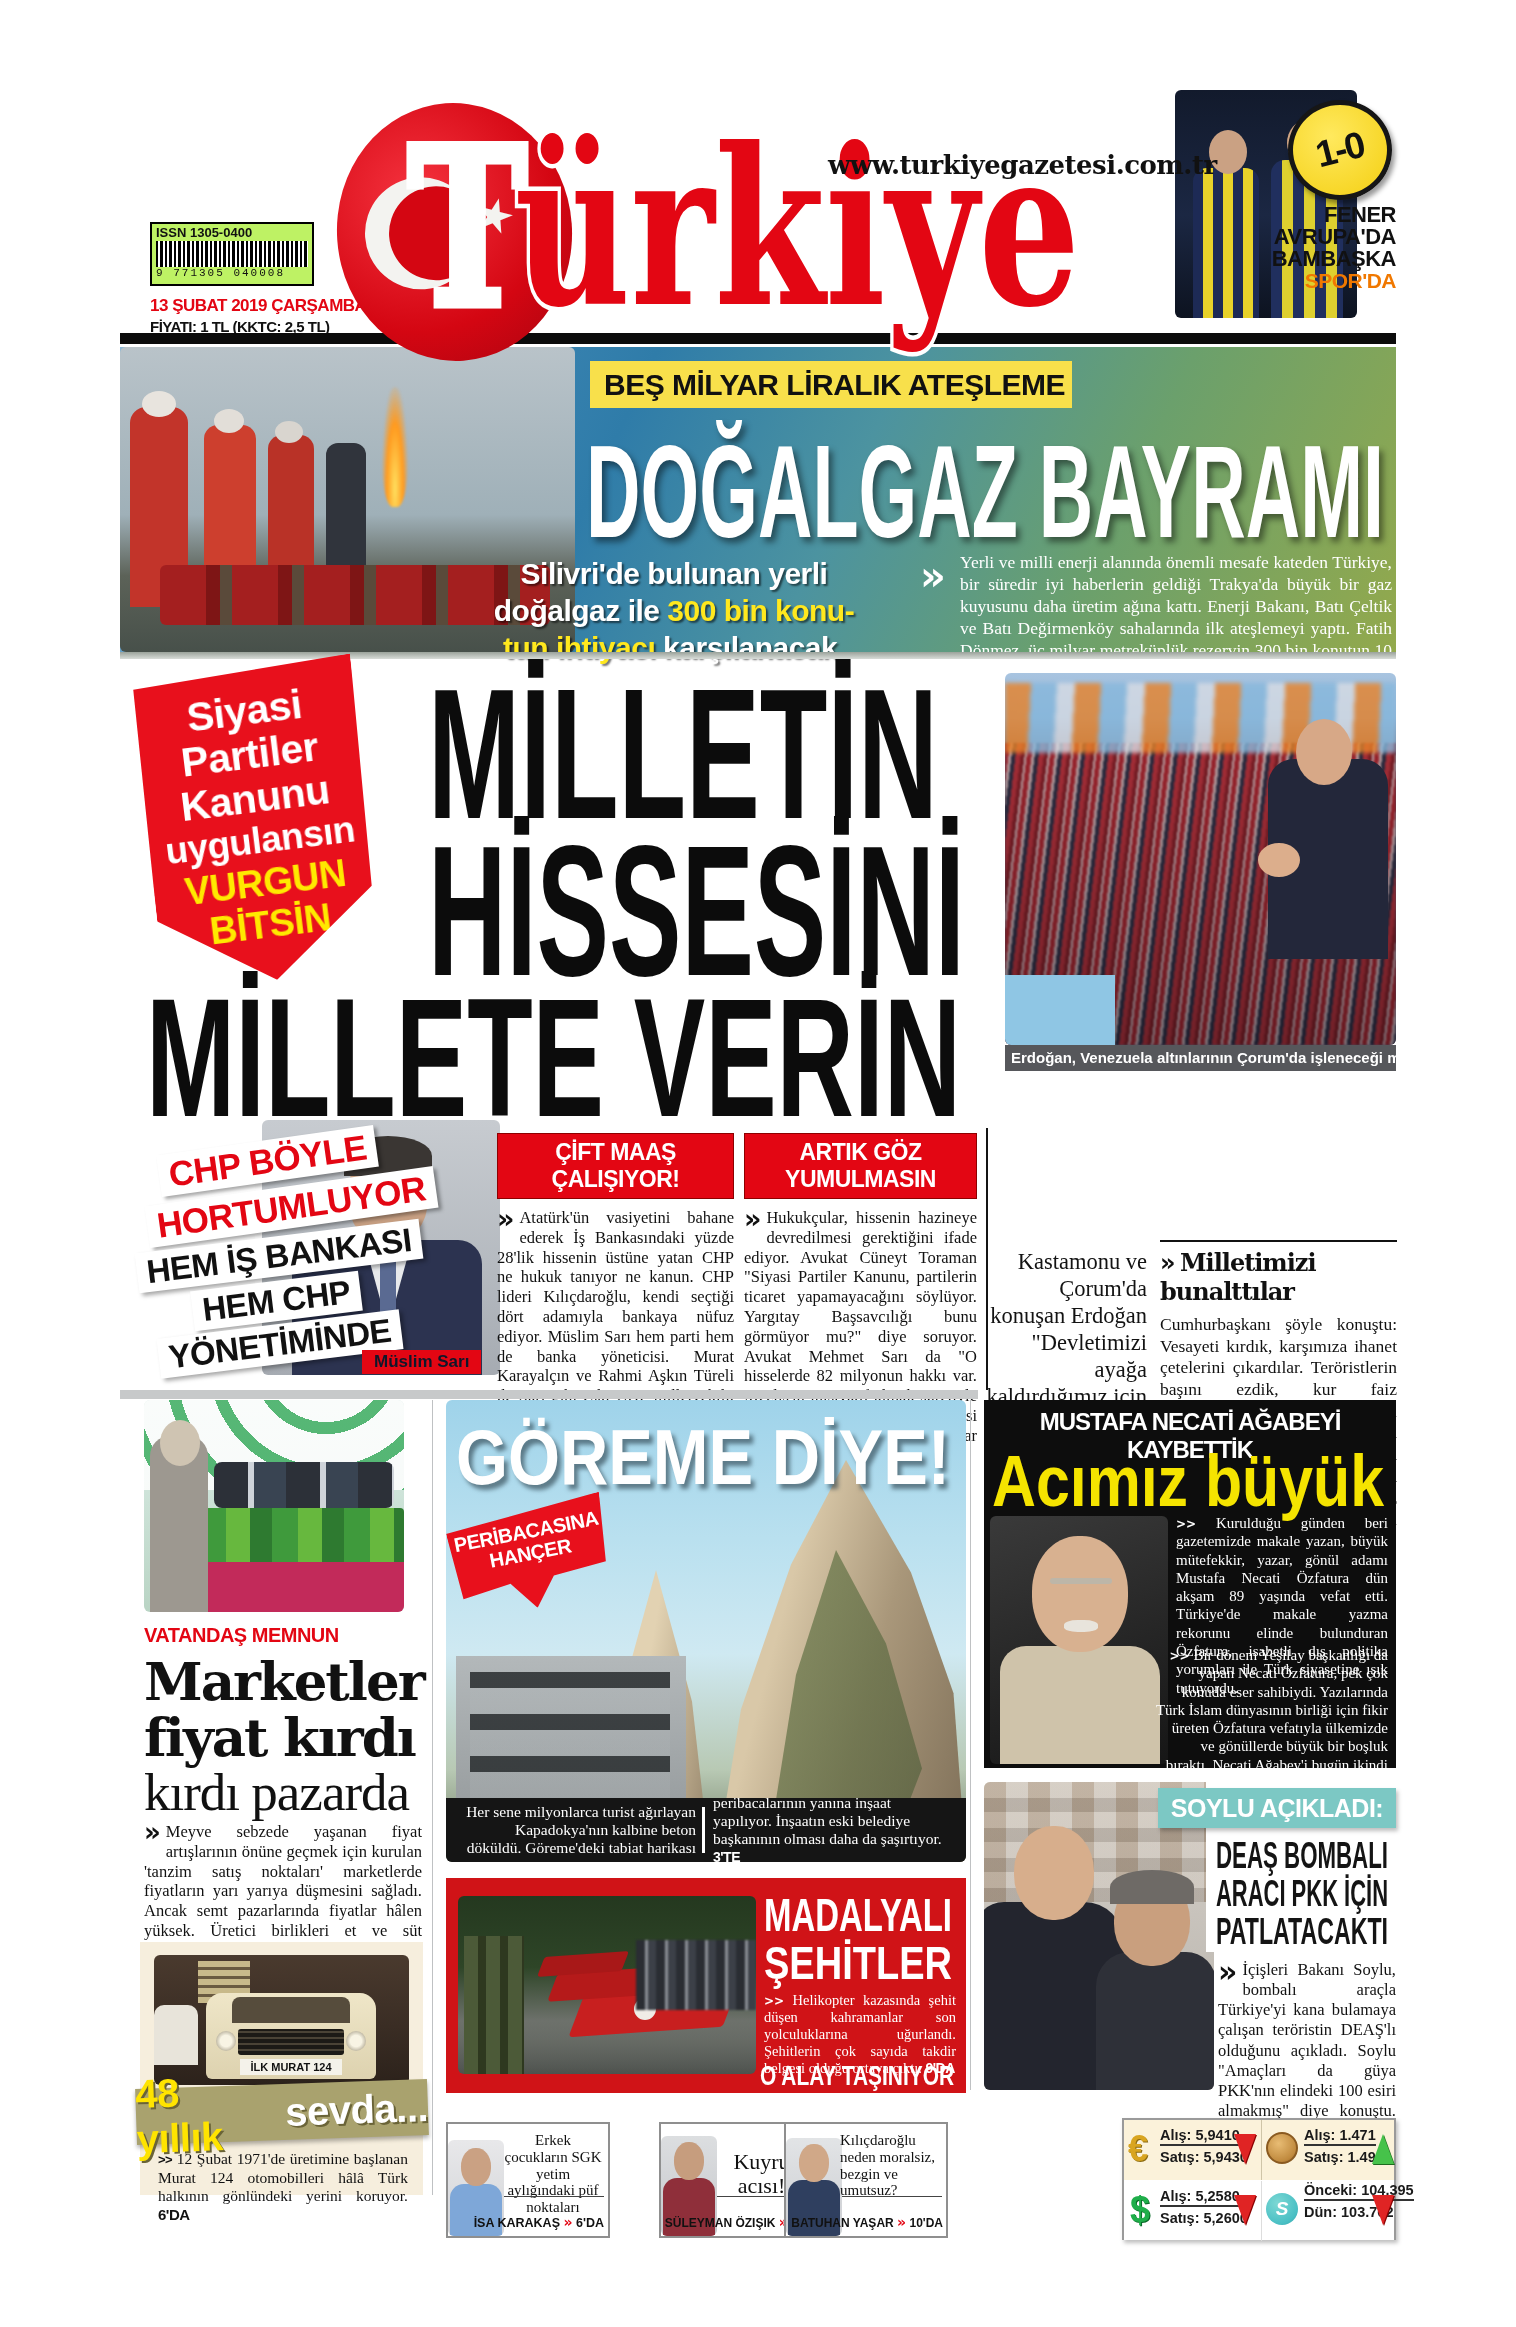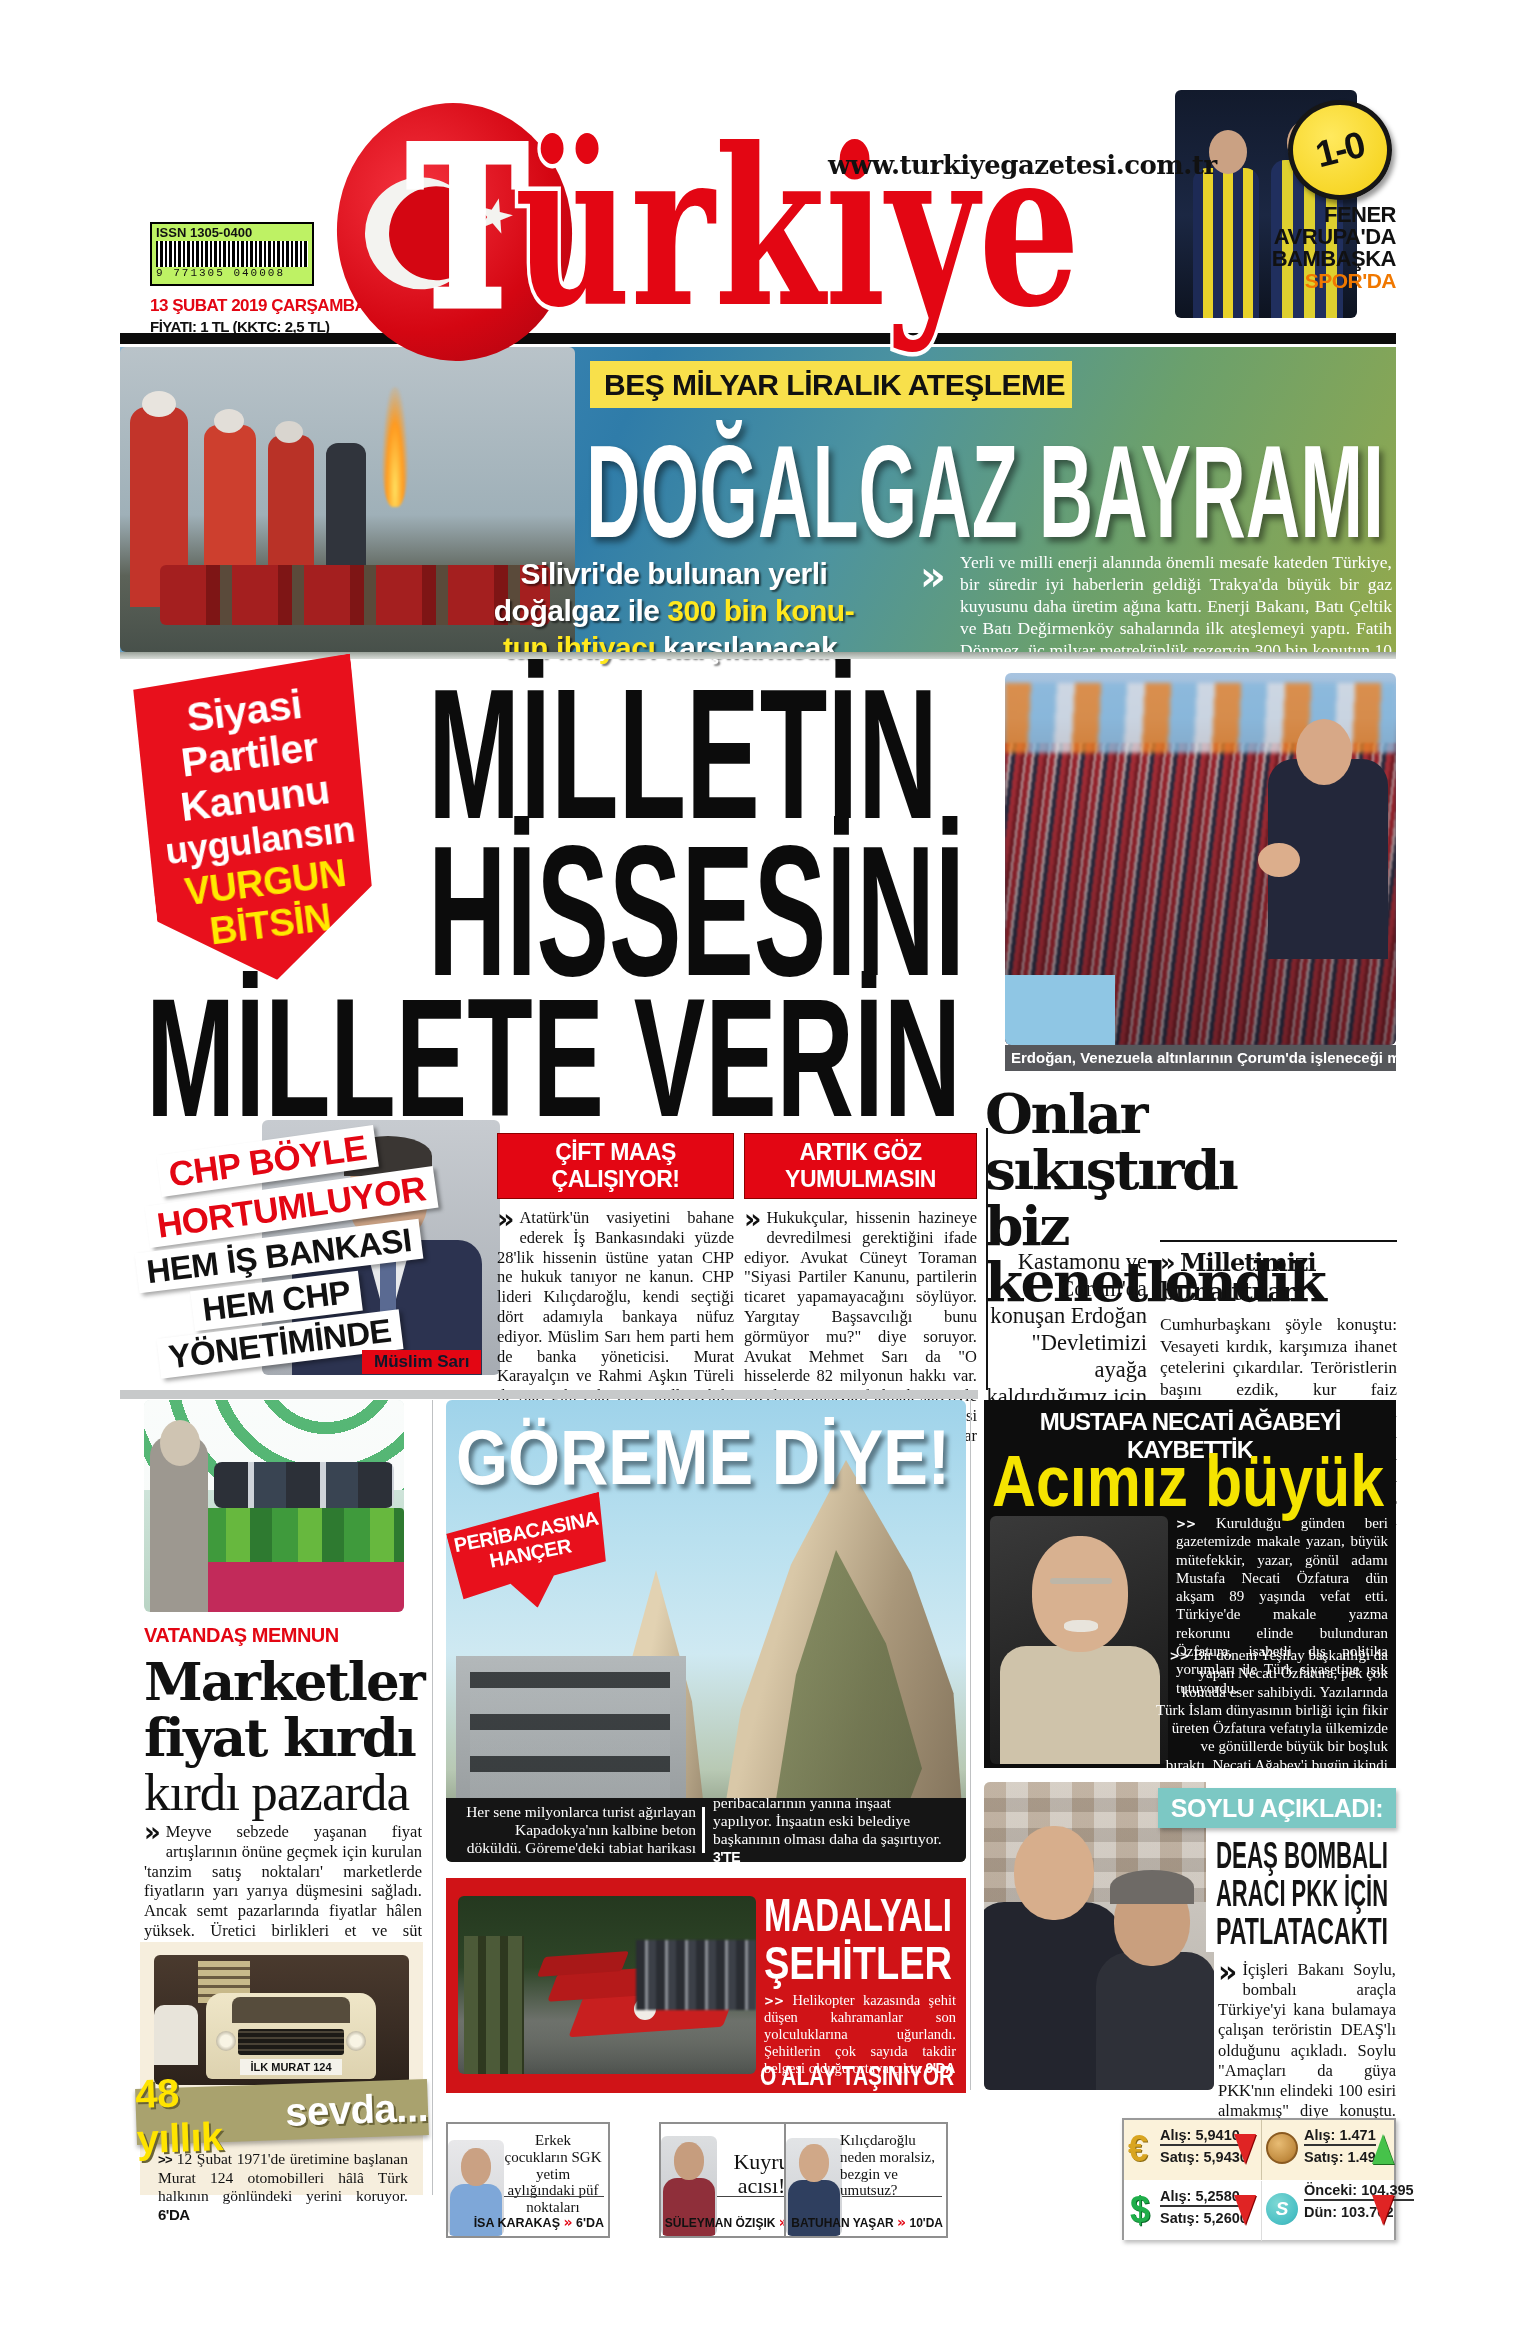--- a/index.html
+++ b/index.html
@@ -125,24 +125,20 @@
     <div style="position:absolute;left:0;top:70px;width:100%;height:302px;background:repeating-linear-gradient(97deg,#b5303a 0 5px,#d8d0cc 5px 8px,#323850 8px 12px,#c23c46 12px 17px,#8e2730 17px 21px,#e0dcd8 21px 23px),linear-gradient(180deg,rgba(120,40,60,.3),rgba(40,20,40,.5));background-blend-mode:multiply;filter:blur(1.2px);"></div>
     <div style="position:absolute;left:0;top:10px;width:100%;height:70px;background:repeating-linear-gradient(93deg,#e8832a 0 26px,#88b8dc 26px 52px,#d8dce4 52px 70px);opacity:.8;filter:blur(2px);"></div>
     <div style="position:absolute;right:8px;top:86px;width:120px;height:200px;border-radius:26px 26px 0 0;background:#23273a;"></div>
     <div style="position:absolute;right:44px;top:46px;width:56px;height:66px;border-radius:50%;background:#d7a887;"></div>
     <div style="position:absolute;right:96px;top:170px;width:42px;height:34px;border-radius:50%;background:#dcae8c;"></div>
     <div style="position:absolute;left:0;bottom:0;width:110px;height:70px;background:#8fc6e4;"></div>
   </div>
   <div class="abs" style="left:1005px;top:1045px;width:391px;height:26px;background:#56575b;color:#fff;font-weight:bold;font-size:15px;line-height:26px;padding:0 6px;box-sizing:border-box;white-space:nowrap;overflow:hidden;">
     <span>Erdoğan, Venezuela altınlarının Çorum'da işleneceği müjdesini verdi.</span>
   </div>
-  <div class="abs slab" style="left:985px;top:1086px;width:412px;font-size:55px;line-height:56px;letter-spacing:-2.5px;color:#101010;">
-    <div>Onlar sıkıştırdı</div>
-    <div>biz kenetlendik</div>
-  </div>
   <div class="abs serif" style="left:985px;top:1248px;width:162px;font-size:22.5px;line-height:1.2;text-align:right;color:#131313;">Kastamonu ve Çorum'da konuşan Erdoğan "Devletimizi ayağa kaldırdığımız için bize düşman oldular" dedi.</div>
   <div class="abs" style="left:1160px;top:1240px;width:237px;">
     <div style="border-top:2px solid #111;padding-top:6px;">
       <span class="gm" style="font-size:24px;">»</span>
       <span class="slab" style="font-size:24px;letter-spacing:-1px;">Milletimizi bunalttılar</span>
     </div>
     <div class="bodytxt" style="font-size:17.5px;margin-top:8px;line-height:1.24;">
       <span>Cumhurbaşkanı şöyle konuştu: Vesayeti kırdık, karşımıza ihanet çetelerini çıkardılar. Teröristlerin başını ezdik, kur faiz saldırılarıyla insanımızı bunalttılar. Onlar bizi sıkıştırdıkça biz milletçe daha kenetlendik, devlet olarak daha güçlendik. Verdiğimiz mücadelenin ehemmiyetinin farkındayız.</span>
       <span class="w900 sans" style="font-size:16px;">11'DE</span>
     </div>

